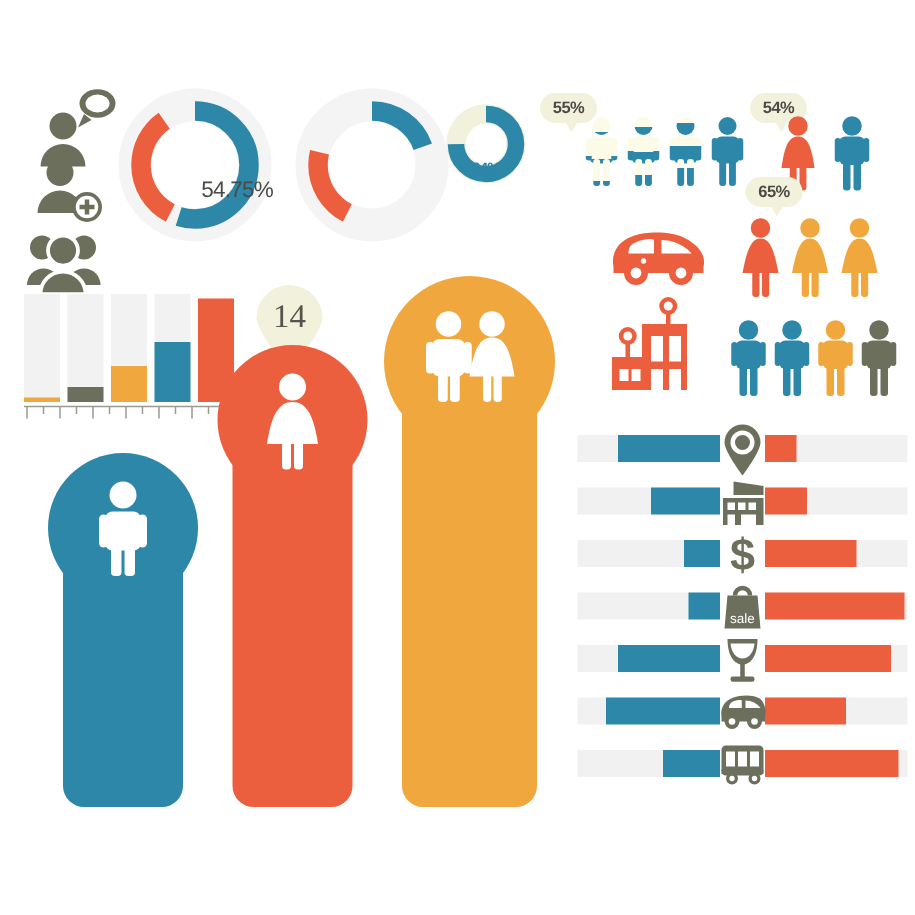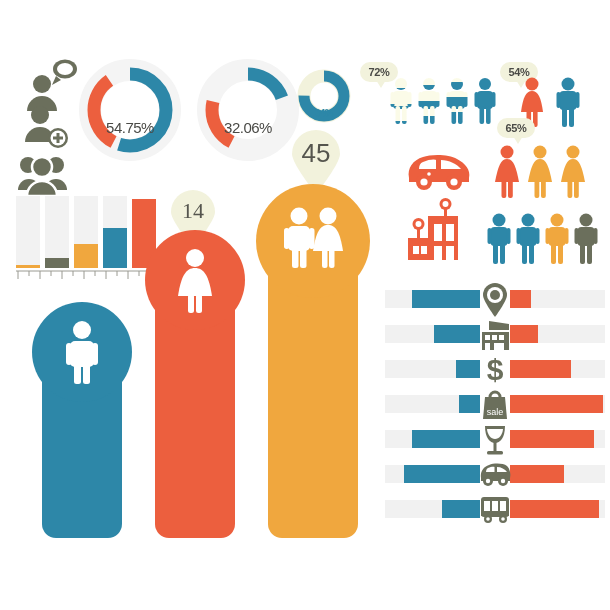--- a/index.html
+++ b/index.html
@@ -9,21 +9,21 @@
     overflow:hidden;position:relative;
   }
   .stage{position:absolute;inset:0;}
   .abs{position:absolute;}
 
   
   .donut-label{
     position:absolute;left:0;right:0;top:50%;transform:translateY(-50%);
     text-align:center;color:#4a4a46;letter-spacing:-0.5px;margin-top:17px;
   }
-  .donut-big .donut-label{font-size:15px;}
+  .donut-big .donut-label{font-size:15px;text-align:right;}
   .donut-small .donut-label{font-size:10px;color:#2d87a8;font-weight:bold;}
 
   
   .pin{position:absolute;}
   .pin-num{
     position:absolute;left:0;right:0;top:34%;transform:translateY(-50%);
     text-align:center;color:#55554e;font-weight:300;
   }
 
   
@@ -96,37 +96,30 @@
     </svg>
     <div class="donut-label">54.75%</div>
   </div>
 
   <div class="abs donut-big" style="left:196px;top:58px;width:104px;height:104px;">
     <svg width="104" height="104" viewBox="0 0 104 104">
       <circle cx="52" cy="52" r="40" fill="none" stroke="#f4f4f4" stroke-width="22"></circle>
       <circle cx="52" cy="52" r="36" fill="none" stroke="#2d87a8" stroke-width="13" stroke-dasharray="44 182" stroke-dashoffset="0" transform="rotate(-90 52 52)"></circle>
       <circle cx="52" cy="52" r="36" fill="none" stroke="#ec5f3e" stroke-width="13" stroke-dasharray="48 178" stroke-dashoffset="-130" transform="rotate(-90 52 52)"></circle>
     </svg>
-    <div class="donut-label">32.06%</div>
   </div>
 
   <div class="abs donut-small" style="left:296px;top:68px;width:56px;height:56px;">
     <svg width="56" height="56" viewBox="0 0 56 56">
       <circle cx="28" cy="28" r="20" fill="none" stroke="#f2f2dc" stroke-width="13"></circle>
       <circle cx="28" cy="28" r="20" fill="none" stroke="#2d87a8" stroke-width="11" stroke-dasharray="94 32" stroke-dashoffset="0" transform="rotate(-90 28 28)"></circle>
     </svg>
     <div class="donut-label">34%</div>
   </div>
 
-  <div class="pin" style="left:288px;top:132px;width:56px;height:62px;">
-    <svg width="56" height="62" viewBox="0 0 56 62">
-      <path d="M28 62 C28 62 4 32 4 22 A24 24 0 0 1 52 22 C52 32 28 62 28 62 Z" fill="#f2f2dc"></path>
-    </svg>
-    <div class="pin-num" style="font-size:26px;">45</div>
-  </div>
 
   <div class="pin" style="left:168px;top:192px;width:50px;height:56px;font-family:Liberation Serif, serif;">
     <svg width="50" height="56" viewBox="0 0 50 56">
       <path d="M25 56 C25 56 3 29 3 20 A22 22 0 0 1 47 20 C47 29 25 56 25 56 Z" fill="#f2f2dc"></path>
     </svg>
     <div class="pin-num" style="font-size:22px;">14</div>
   </div>
 
   <div class="abs" style="left:16px;top:196px;width:140px;height:72px;">
     <div class="bc-col" style="left:0px;width:24px;height:72px;">
@@ -210,21 +203,21 @@
         <rect x="53" y="44" width="5.5" height="21" rx="2.7" fill="#ffffff"></rect>
 
         <circle cx="72" cy="32" r="8.5" fill="#ffffff"></circle>
         <path d="M72 41 C64 41 60 48 57 67 L87 67 C84 48 80 41 72 41 Z" fill="#ffffff"></path>
         <rect x="66" y="65" width="5.5" height="19" rx="2.5" fill="#ffffff"></rect>
         <rect x="73" y="65" width="5.5" height="19" rx="2.5" fill="#ffffff"></rect>
       </svg>
     </div>
   </div>
 
-  <div class="bubble" style="left:360px;top:62px;width:38px;height:20px;">72%</div>
+  <div class="bubble" style="left:360px;top:62px;width:38px;height:20px;">55%</div>
   <svg class="abs" style="left:390px;top:72px;" width="108" height="62" viewBox="0 0 108 62">
     <defs>
       <linearGradient id="g1" x1="0" y1="1" x2="0" y2="0">
         <stop offset="18%" stop-color="#2d87a8"></stop>
           <stop offset="18%" stop-color="#fbfbe8"></stop>
       </linearGradient>
       <linearGradient id="g2" x1="0" y1="1" x2="0" y2="0">
         <stop offset="42%" stop-color="#2d87a8"></stop>
           <stop offset="42%" stop-color="#fbfbe8"></stop>
       </linearGradient>

